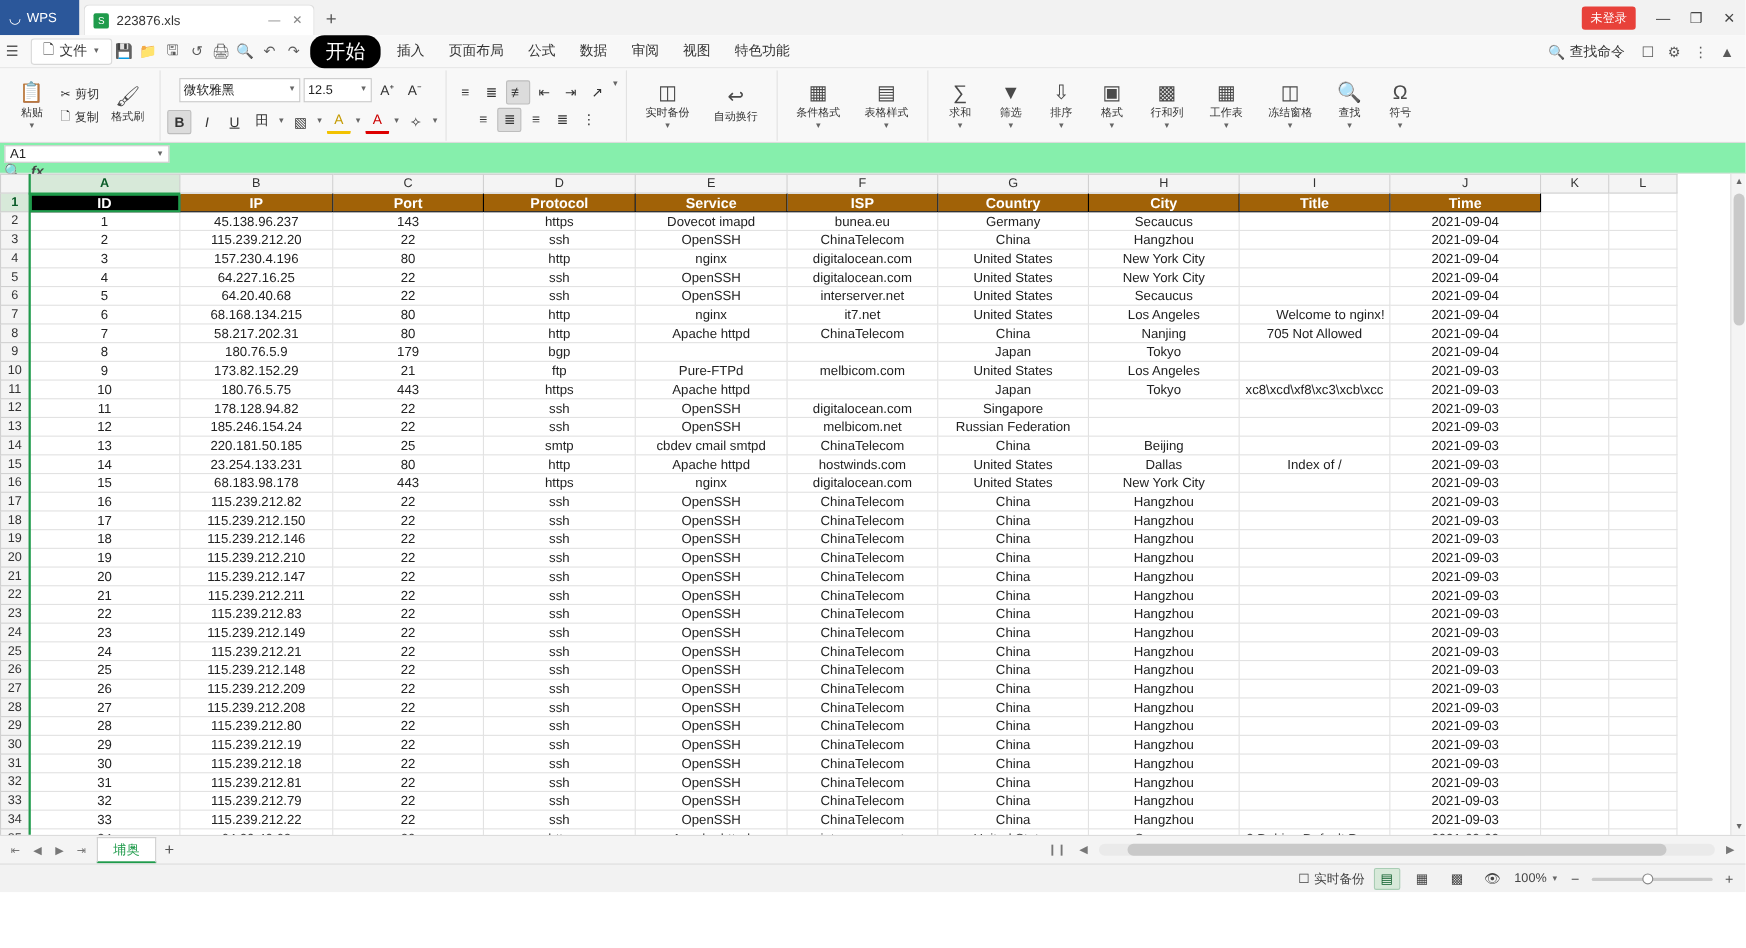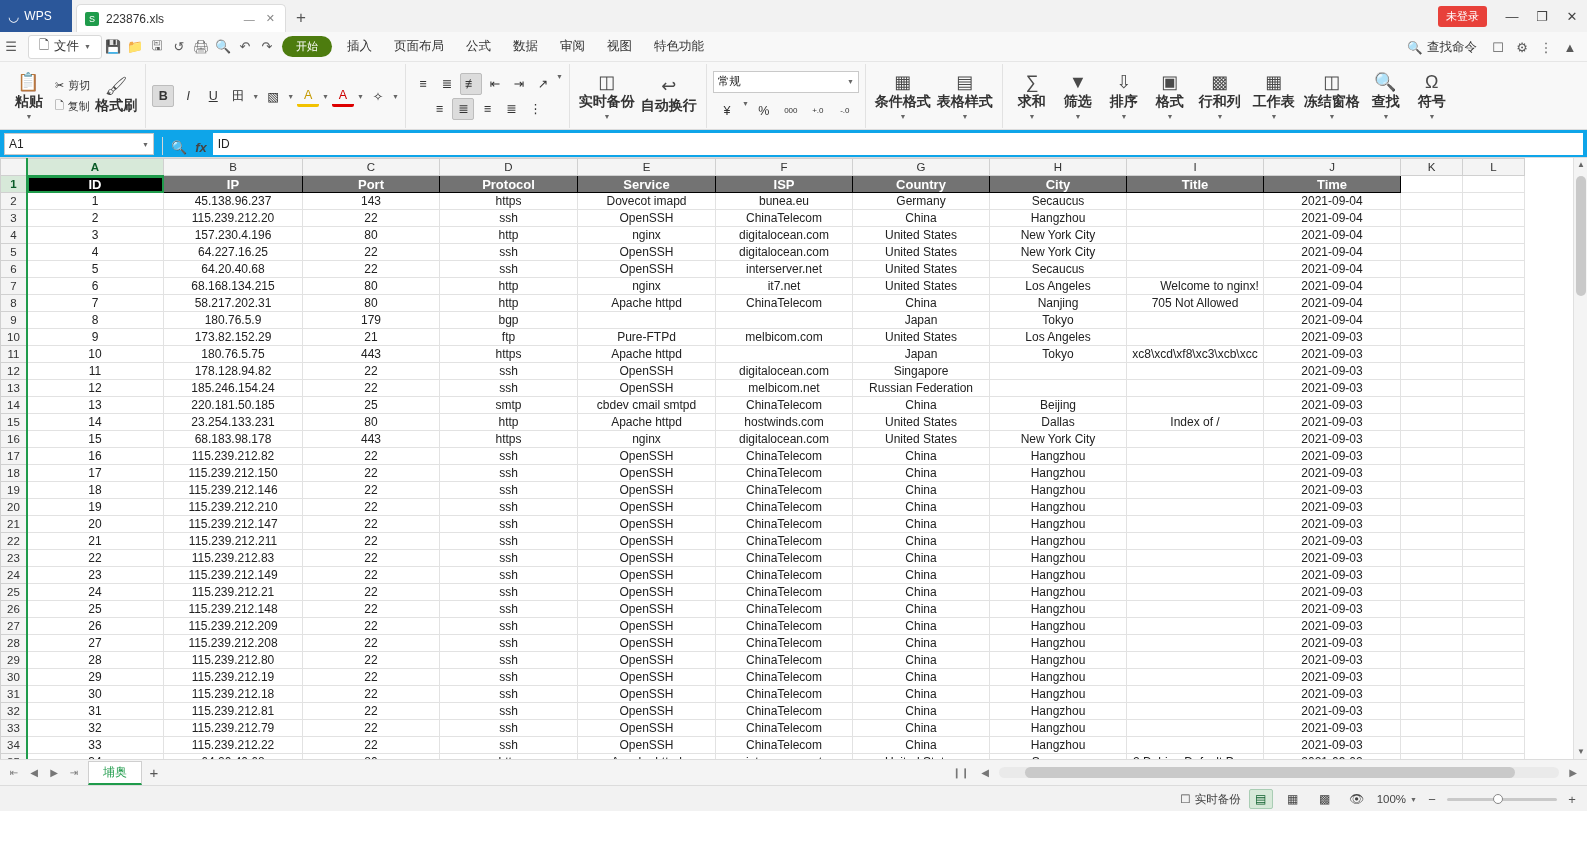--- a/index.html
+++ b/index.html
@@ -31,64 +31,64 @@
   .newtab { width:30px;height:28px;display:flex;align-items:center;justify-content:center;color:#555;font-size:17px; }
   .tb-right { position:absolute; right:0; top:0; height:32px; display:flex; align-items:center; }
   .nologin { background:#e8413a; color:#fff; font-size:11px; border-radius:3px; padding:3px 8px; margin-right:10px; }
   .winbtn { width:30px;height:32px;display:flex;align-items:center;justify-content:center;color:#444;font-size:13px; }
 
   
   .menubar { height:30px; background:#f8f8f8; display:flex; align-items:center; border-bottom:1px solid #e6e6e6; position:relative; }
   .mi { font-size:12.5px; color:#333; padding:0 11px; height:30px; display:flex; align-items:center; gap:4px; }
   .file-btn { display:flex;align-items:center;gap:5px;padding:0 10px;height:24px;border:1px solid #d9d9d9;border-radius:3px;margin-left:6px;background:#fff;font-size:12.5px;color:#333;}
   .qicon { width:22px;height:24px;display:flex;align-items:center;justify-content:center;color:#5a5a5a;font-size:13px; }
-  .tab-active { background:#4d7c0f; color:#fff; border-radius:13px; padding:3px 14px; font-size:11px; margin:0 4px; }
+  .tab-active { background:#000000; color:#fff; border-radius:13px; padding:3px 14px; font-size:18px; margin:0 4px; }
   .menu-right { position:absolute; right:6px; top:0; height:30px; display:flex; align-items:center; gap:2px; }
   .find-cmd { display:flex;align-items:center;gap:4px;color:#333;font-size:12.5px;padding:0 8px; }
 
   
   .ribbon { height:68px; background:#f8f8f8; border-bottom:1px solid #dcdcdc; display:flex; align-items:stretch; padding:2px 0; }
   .rgroup { display:flex; align-items:center; padding:0 6px; border-right:1px solid #e2e2e2; height:64px; }
   .bigbtn { width:46px; height:62px; display:flex; flex-direction:column; align-items:center; justify-content:center; gap:2px; font-size:11px; color:#333; }
   .bigbtn .gl { font-size:18px; line-height:18px; color:#4a4a4a; }
-  .bigbtn .cap { font-size:14px;font-weight:bold; }
+  .bigbtn .cap { font-size:10px; }
   .smallcol { display:flex; flex-direction:column; justify-content:center; gap:2px; }
   .smallbtn { display:flex; align-items:center; gap:4px; font-size:11px; color:#333; height:19px; padding:0 3px; }
 
   .fontrow { display:flex; align-items:center; gap:3px; height:26px; }
   .fontname { width:110px;height:22px;border:1px solid #c9c9c9;background:#fff;font-size:11.5px;display:flex;align-items:center;padding:0 3px;justify-content:space-between;}
   .fontsize { width:62px;height:22px;border:1px solid #c9c9c9;background:#fff;font-size:11.5px;display:flex;align-items:center;padding:0 3px;justify-content:space-between;}
   .ibtn { width:22px;height:22px;display:flex;align-items:center;justify-content:center;font-size:12.5px;color:#333;border-radius:2px; }
   .ibtn.on { background:#dcdcdc; border:1px solid #bdbdbd; }
   .ibtn.b { font-weight:bold; }
   .ibtn.i { font-style:italic; }
   .ibtn.u { text-decoration:underline; }
   .caret { font-size:7px; color:#666; }
 
   .alignrow { display:flex; gap:2px; }
   .numfmt { width:146px;height:22px;border:1px solid #c9c9c9;background:#fff;font-size:11.5px;display:flex;align-items:center;padding:0 4px;justify-content:space-between;}
   .numbtns { display:flex; gap:3px; margin-top:4px; }
   .numbtns .ibtn { width:24px; }
 
   
-  .fbar { height:28px; background:#0ea5e9; display:flex; align-items:flex-end; gap:0; border-bottom:1px solid #dcdcdc; padding:2px 4px; }
+  .fbar { height:28px; background:#86efac; display:flex; align-items:flex-start; gap:0; border-bottom:1px solid #dcdcdc; padding:2px 4px;flex-direction:column; }
   .namebox { width:150px;height:22px;background:#fff;border:1px solid #c9c9c9;display:flex;align-items:center;padding:0 4px;font-size:12px;justify-content:space-between; }
   .fsep { width:1px;height:18px;background:#d6d6d6;margin:0 8px; }
   .fxzone { display:flex;align-items:center;gap:8px;color:#444;font-size:13px; }
   .finput { flex:1; height:22px; background:#fff; border:1px solid #fff; font-size:12px; display:flex; align-items:center; padding:0 4px; margin-left:6px; }
 
   
   .gridwrap { position:relative; height:601px; background:#fff; overflow:hidden; }
   table.sheet { border-collapse:collapse; table-layout:fixed; }
   .colhead td, .colhead th { height:17px; background:#f4f4f4; border:1px solid #d0d0d0; font-size:11.5px; color:#333; text-align:center; font-weight:normal; }
   .colhead td.sel { background:#d7e9d9; color:#0a5c28; font-weight:bold; border-bottom:2px solid #1f9b4b; }
   .rowhead { width:26px; background:#f4f4f4; border:1px solid #d0d0d0; font-size:11.5px; color:#333; text-align:center; }
   .rowhead.sel { background:#d7e9d9; color:#0a5c28; font-weight:bold; }
   td.cell { border:1px solid #e2e2e2; height:17px; font-size:12px; padding:0 3px; overflow:hidden; white-space:nowrap; }
-  tr.hdrrow td.cell { background:#737373; color:#fff; font-weight:bold; text-align:center; font-size:13px; border:1px solid #000; }
+  tr.hdrrow td.cell { background:#a16207; color:#fff; font-weight:bold; text-align:center; font-size:13px; border:1px solid #000; }
   tr.hdrrow td.cell.a1sel { background:#000; color:#fff; outline:2px solid #1f9b4b; outline-offset:-2px; }
   .c-center { text-align:center; }
   .greenline { position:absolute; left:0; top:0; width:2px; height:100%; background:#1f9b4b; }
 
   
   .vscroll { position:absolute; right:0; top:0; width:14px; height:100%; background:#f4f4f4; border-left:1px solid #e0e0e0; }
   .vthumb { position:absolute; top:18px; left:2px; width:10px; height:120px; background:#c9c9c9; border-radius:5px; }
   .vsb-up, .vsb-dn { position:absolute; left:0; width:14px; height:14px; text-align:center; font-size:8px; color:#666; line-height:14px; }
   .vsb-up { top:0; } .vsb-dn { bottom:0; }
 
@@ -190,20 +190,32 @@
       </div>
     </div>
     <div class="bigbtn">
       <span class="gl">🖌</span>
       <span class="cap">格式刷</span>
     </div>
   </div>
 
   <div class="rgroup" style="flex-direction:column;justify-content:center;gap:3px;">
     <div class="fontrow">
+      <div class="fontname">
+        <span>微软雅黑</span>
+        <span class="caret">▼</span>
+      </div>
+      <div class="fontsize">
+        <span>12.5</span>
+        <span class="caret">▼</span>
+      </div>
+      <div class="ibtn">A⁺</div>
+      <div class="ibtn">A⁻</div>
+    </div>
+    <div class="fontrow">
       <div class="ibtn b on">B</div>
       <div class="ibtn i">I</div>
       <div class="ibtn u">U</div>
       <div class="ibtn">田</div>
       <span class="caret">▼</span>
       <div class="ibtn">▧</div>
       <span class="caret">▼</span>
       <div class="ibtn" style="color:#c49a00;border-bottom:3px solid #f2c200;">A</div>
       <span class="caret">▼</span>
       <div class="ibtn" style="color:#c00;border-bottom:3px solid #d00;">A</div>
@@ -237,34 +249,20 @@
       <span class="gl">◫</span>
       <span class="cap">实时备份</span>
       <span class="caret">▼</span>
     </div>
     <div class="bigbtn" style="width:62px">
       <span class="gl">↩</span>
       <span class="cap">自动换行</span>
     </div>
   </div>
 
-  <div class="rgroup" style="flex-direction:column;justify-content:center;gap:3px;">
-    <div class="numfmt">
-      <span>常规</span>
-      <span class="caret">▼</span>
-    </div>
-    <div class="numbtns">
-      <div class="ibtn">¥</div>
-      <span class="caret">▼</span>
-      <div class="ibtn">%</div>
-      <div class="ibtn" style="font-size:8px;">000</div>
-      <div class="ibtn" style="font-size:8px;">+.0</div>
-      <div class="ibtn" style="font-size:8px;">-.0</div>
-    </div>
-  </div>
 
   <div class="rgroup">
     <div class="bigbtn" style="width:62px">
       <span class="gl">▦</span>
       <span class="cap">条件格式</span>
       <span class="caret">▼</span>
     </div>
     <div class="bigbtn" style="width:62px">
       <span class="gl">▤</span>
       <span class="cap">表格样式</span>

